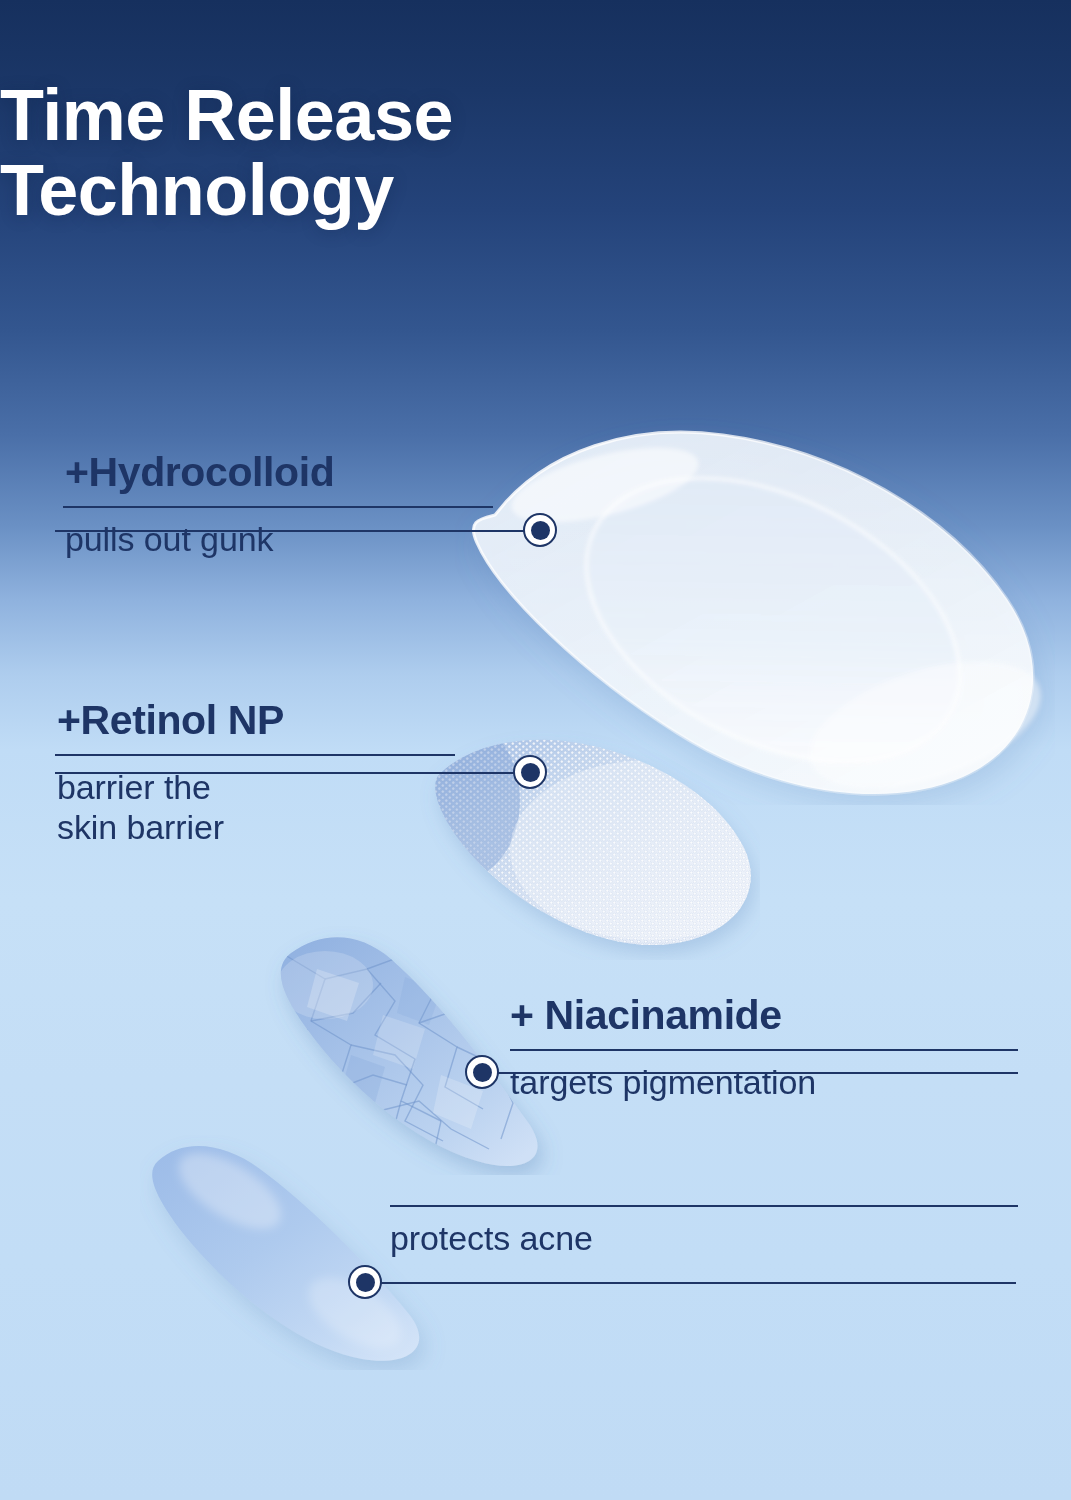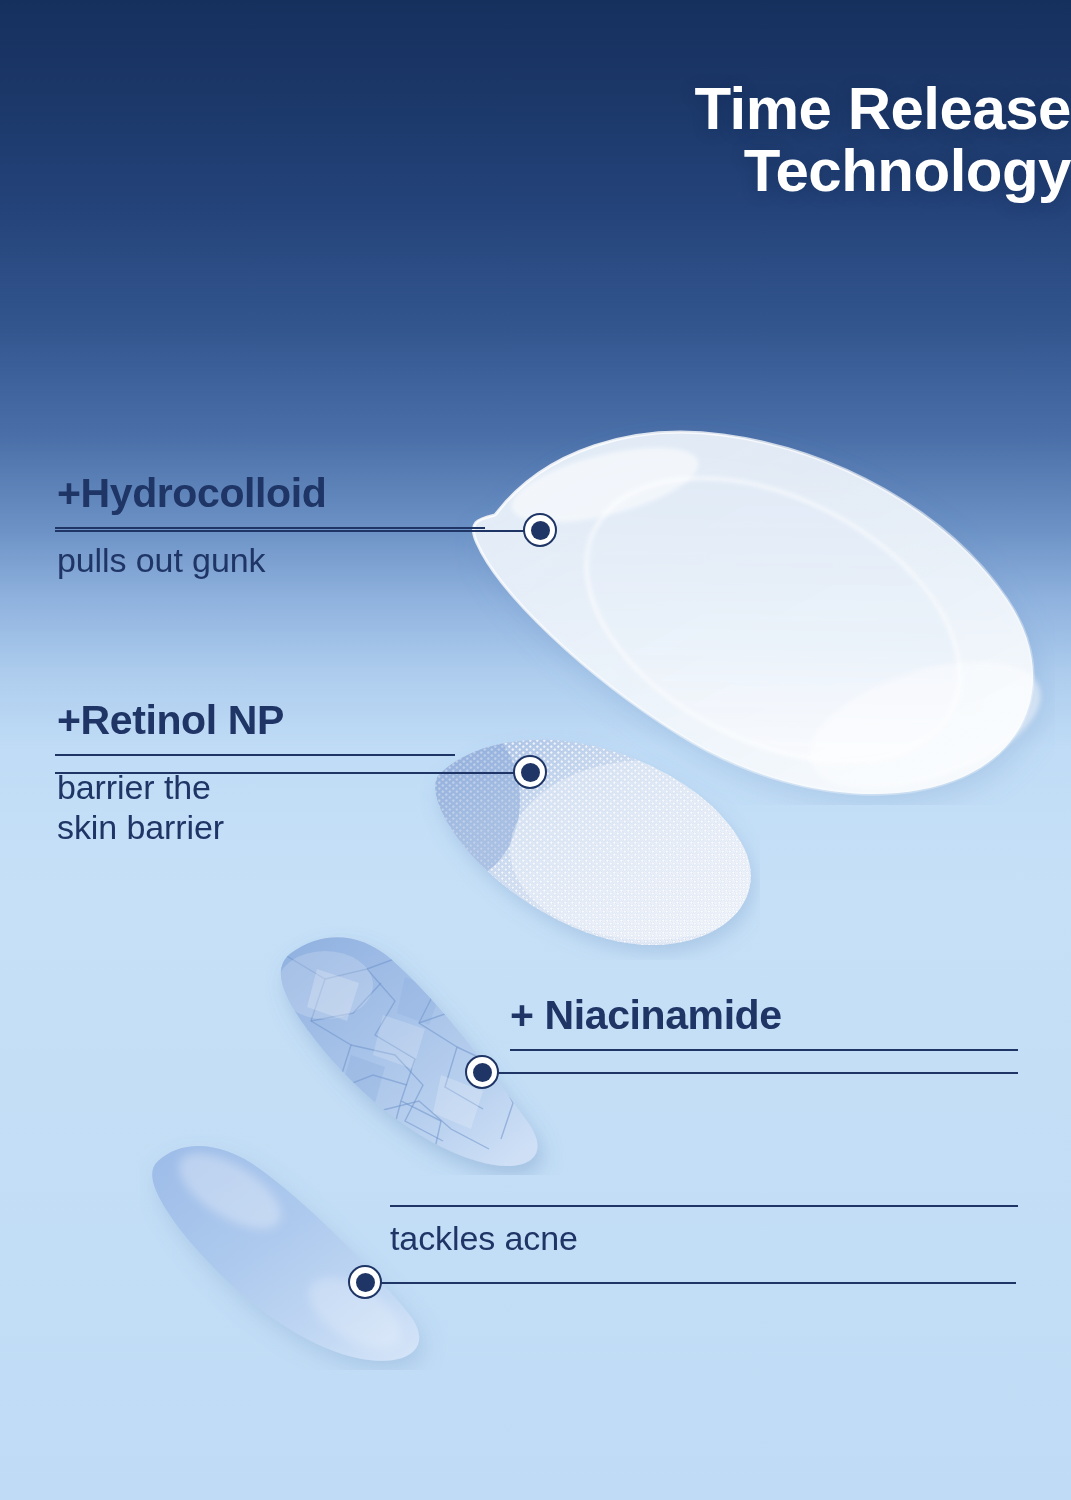--- a/index.html
+++ b/index.html
@@ -26,24 +26,24 @@
         #c6e0f7 60%,
         #c4def6 72%,
         #c2ddf6 84%,
         #c0dbf5 100%);
   }
   
   .title{
     position:absolute;
     left:0;right:0;
     top:78px;
-    text-align:right;
+    text-align:left;
     color:#ffffff;
     font-weight:700;
-    font-size:60px;
+    font-size:72px;
     line-height:1.04;
     letter-spacing:-0.5px;
     text-shadow:0 2px 16px rgba(10,28,64,.28);
   }
   .title .ln{display:block;}
 
   
   .patch{position:absolute;}
 
   
@@ -90,21 +90,21 @@
   }
 
   
   .c-left .head{margin:0 0 13px 2px;}
   .c-left .sub{margin:11px 0 0 2px;}
   
   .c-right{text-align:left;}
   .c-right .head{margin:0 2px 13px 0;}
   .c-right .sub{margin:11px 2px 0 0;}
 
-  #callout-hydrocolloid{left:55px; top:452px; width:430px;margin-top:21px;}
+  #callout-hydrocolloid{left:63px; top:452px; width:430px;}
   #callout-ceramide   {left:55px; top:700px; width:400px;}
   #callout-niacinamide{left:510px; top:995px; width:508px;}
   #callout-retinol    {left:390px; top:1205px; width:628px;}
 
   
   .leader{
     position:absolute;
     height:0;
     border-top:2.5px solid #1e3566;
   }
@@ -343,20 +343,21 @@
     <div class="rule"></div>
     <div class="sub">
       <div>barrier the</div>
       <div>skin barrier</div>
     </div>
   </div>
 
   <div class="callout c-right" id="callout-niacinamide">
     <div class="head">+ Niacinamide</div>
     <div class="rule"></div>
+    <div class="sub">targets pigmentation</div>
   </div>
 
   <div class="callout c-right" id="callout-retinol">
     <div class="rule"></div>
-    <div class="sub">tackles acne</div>
+    <div class="sub">protects acne</div>
   </div>
 
 </div>
 
 </body></html>

